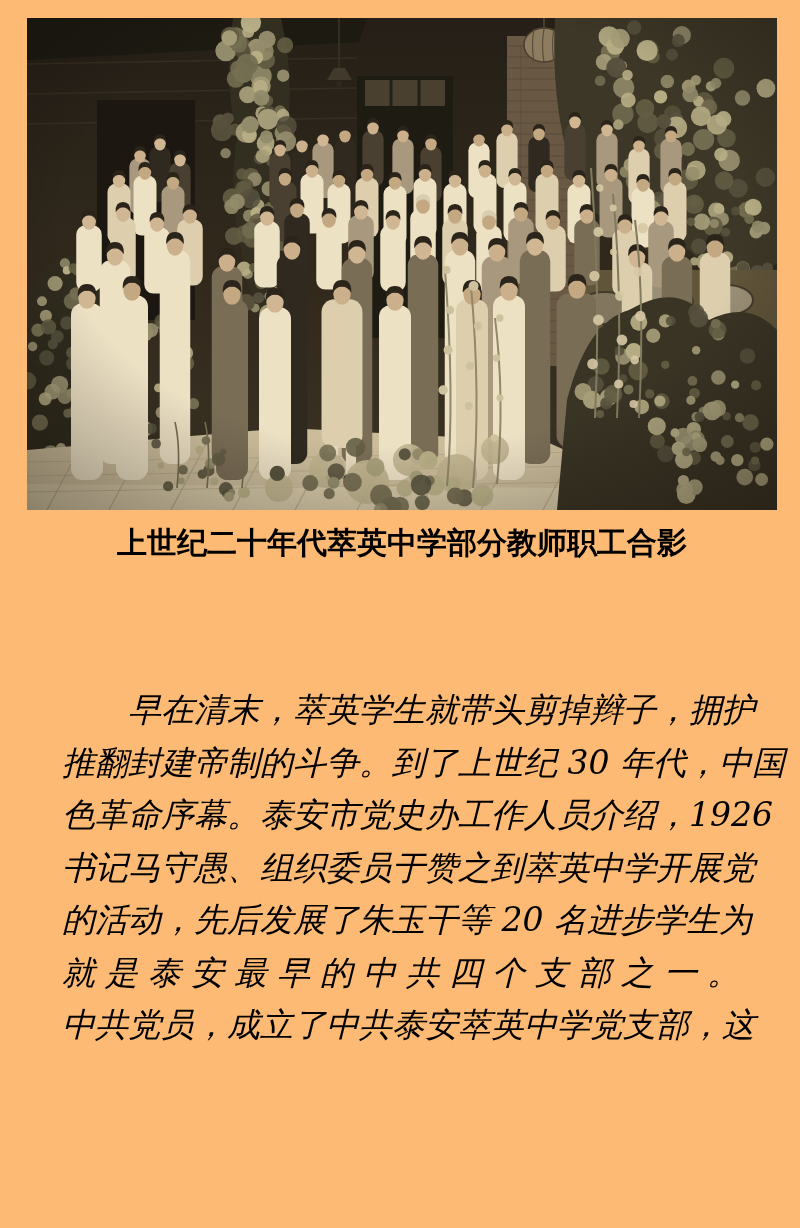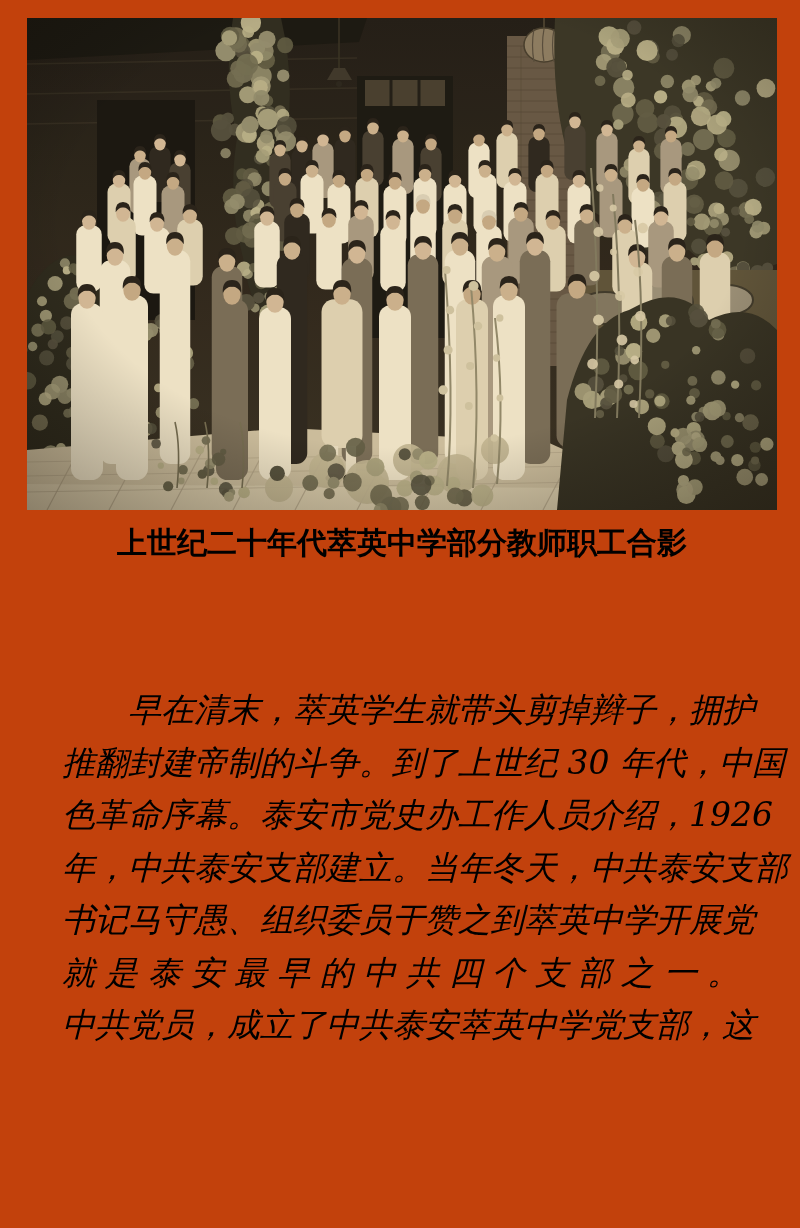--- a/index.html
+++ b/index.html
@@ -1,20 +1,20 @@
 <!DOCTYPE html>
 <html lang="zh"><head>
 <meta charset="utf-8">
 <style>
   html,body{margin:0;padding:0;}
   body{
     width:800px;height:1228px;background:#ffffff;overflow:hidden;
     font-family:"Liberation Sans",sans-serif;
   }
-  .page{position:relative;width:800px;height:1228px;background:#c2410c;}
+  .page{position:relative;width:800px;height:1228px;background:#fdba74;}
   .photo-wrap{
     position:absolute;left:27px;top:18px;width:750px;height:492px;
     background:#1b150d;overflow:hidden;
   }
   .photo-wrap svg{display:block;}
   .caption{
     position:absolute;left:27px;top:526px;width:750px;
     text-align:center;
     font-family:"DejaVu Sans","Liberation Sans",sans-serif;
     font-weight:700;font-size:30px;line-height:34px;color:#000000;
@@ -848,19 +848,19 @@
       <rect x="0" y="0" width="750" height="492" fill="url(#vig)"></rect>
     </svg>
   </div>
 
   <div class="caption">上世纪二十年代萃英中学部分教师职工合影</div>
 
   <div class="article">
     <div class="line">早在清末，萃英学生就带头剪掉辫子，拥护</div>
     <div class="line">推翻封建帝制的斗争。到了上世纪 30 年代，中国</div>
     <div class="line">色革命序幕。泰安市党史办工作人员介绍，1926</div>
-    <div class="line">年，中共泰安支部建立。当年冬天，中共泰安支部</div>
     <div class="line">书记马守愚、组织委员于赞之到萃英中学开展党</div>
+    <div class="line">的活动，先后发展了朱玉干等 20 名进步学生为</div>
     <div class="line">就是泰安最早的中共四个支部之一。</div>
     <div class="line">中共党员，成立了中共泰安萃英中学党支部，这</div>
   </div>
 
 </div>
 
 </body></html>

